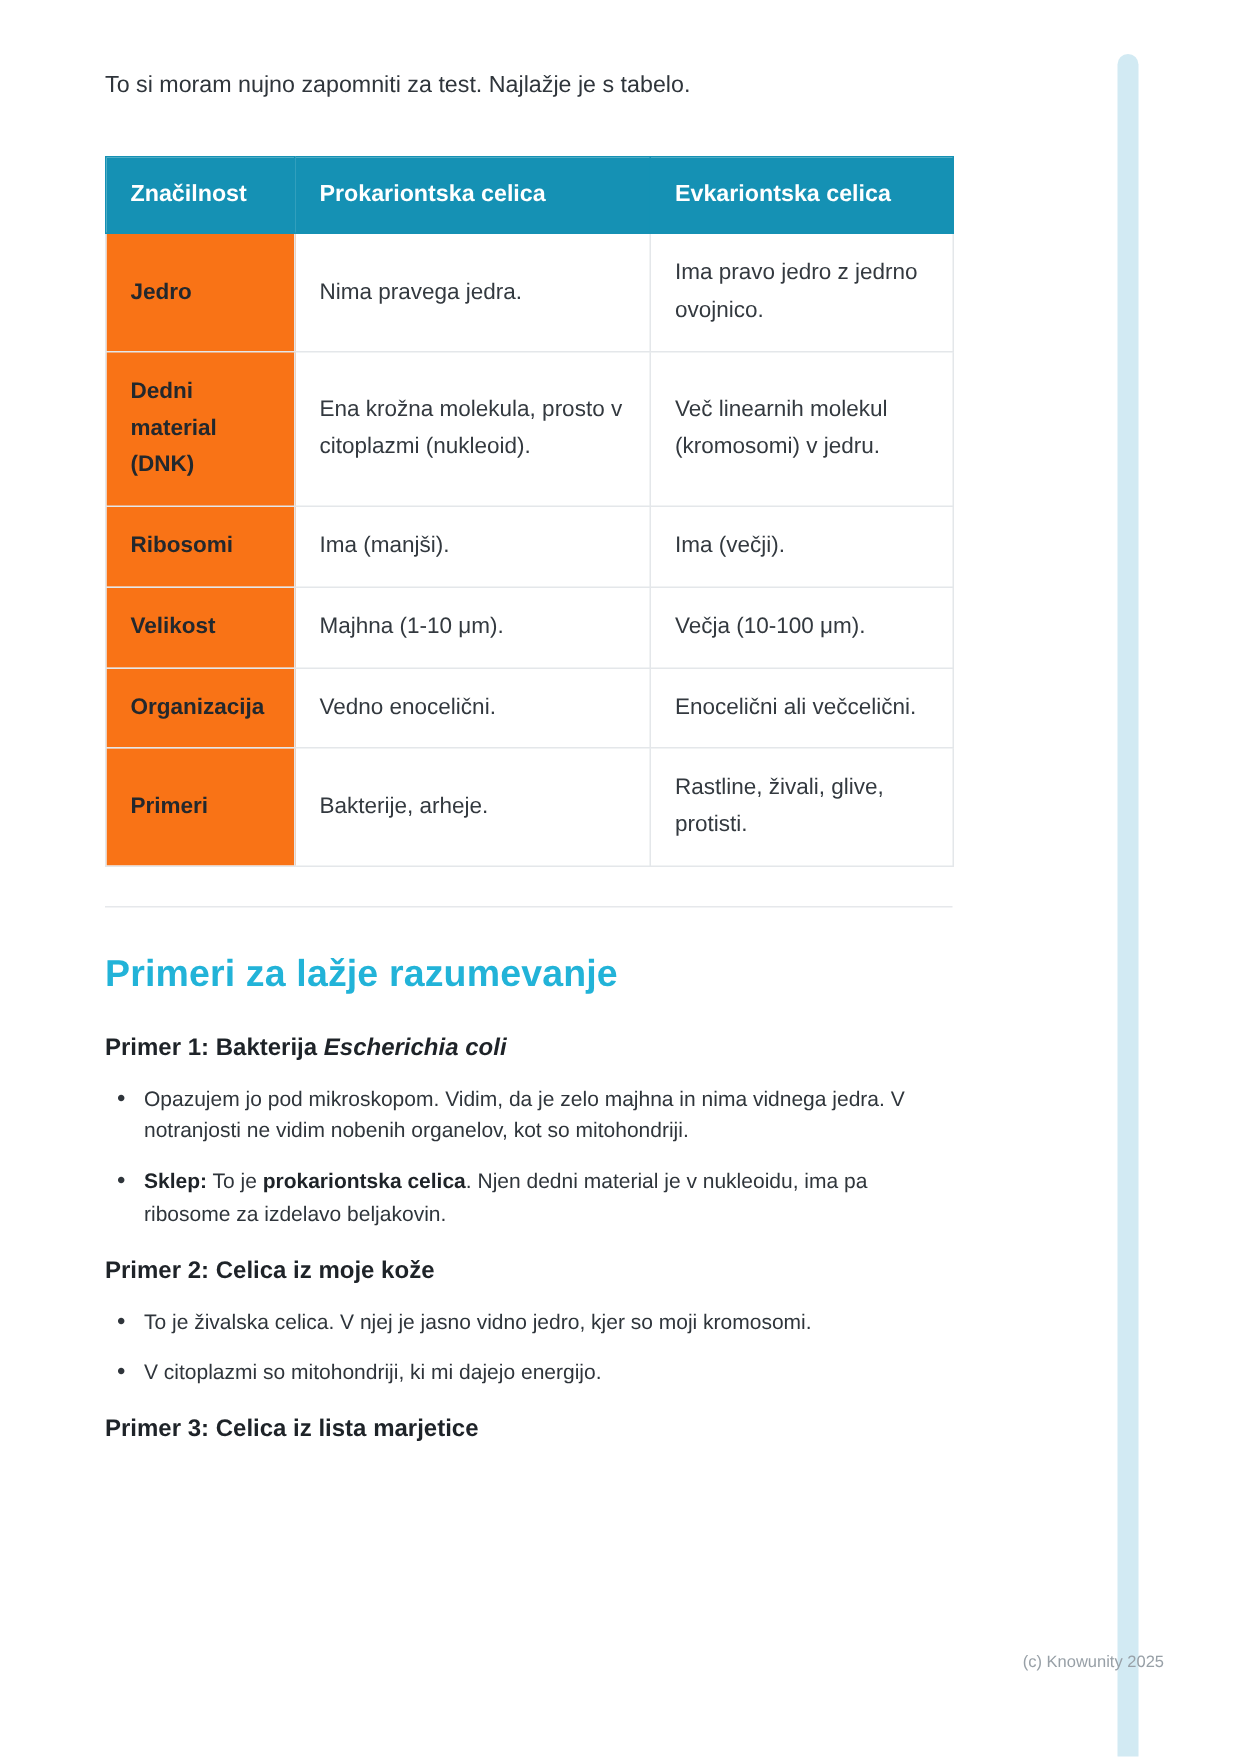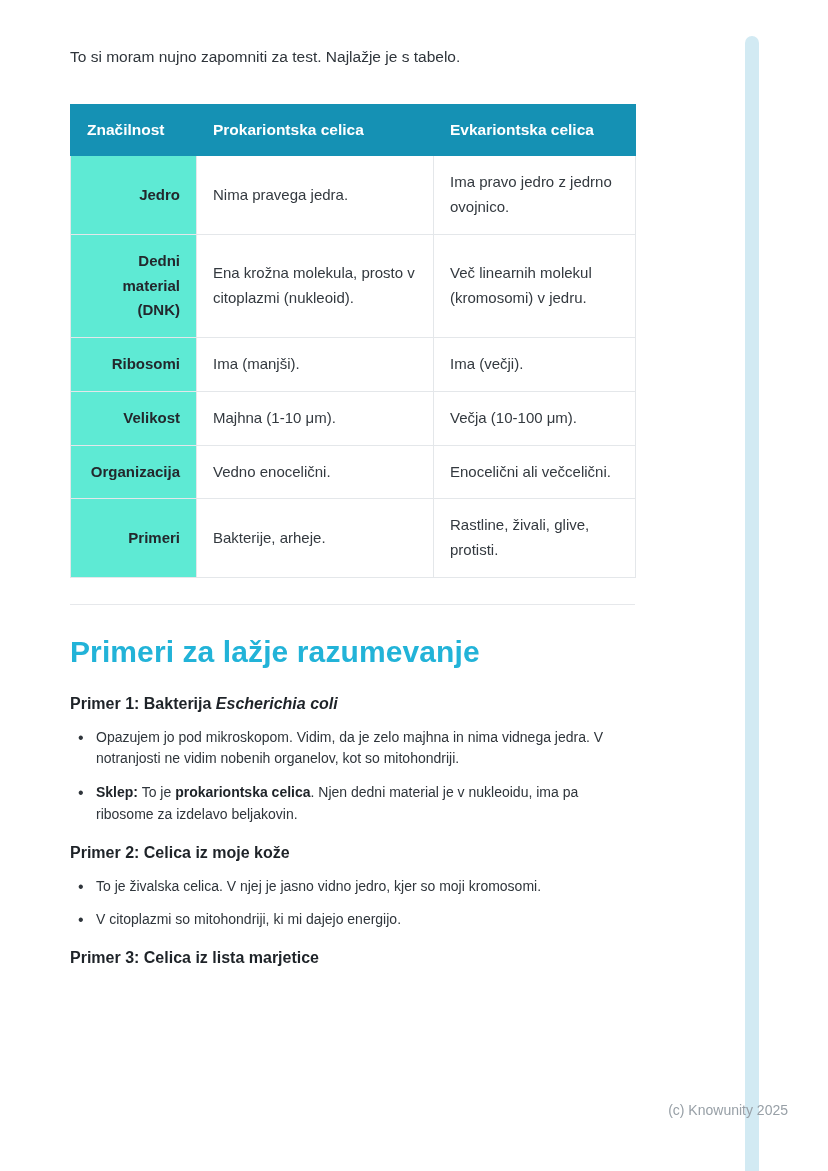--- a/index.html
+++ b/index.html
@@ -29,29 +29,29 @@
     background: #1591b4; color: #ffffff; font-weight: 700;
     text-align: left; padding: 16px; font-size: 15.5px;
     border: 1px solid #1591b4;
   }
   thead th + th { border-left: 1px solid rgba(255,255,255,0.35); }
   tbody th, tbody td {
     border: 1px solid #e4e7ea; padding: 14px 16px;
     line-height: 1.65; vertical-align: middle; text-align: left;
   }
   tbody th {
-    background: #5eead4; font-weight: 700; color: #23282d; font-size: 15px; text-align: right;
+    background: #f97316; font-weight: 700; color: #23282d; font-size: 15px;
   }
   tbody td { color: #33393f; }
   hr.divider {
     border: none; border-top: 1px solid #e6e8eb;
     margin: 26px 0 30px;
   }
   h2.section-heading {
-    color: #22b3d8; font-size: 30px; font-weight: 700;
+    color: #22b3d8; font-size: 25px; font-weight: 700;
     margin-bottom: 26px; letter-spacing: 0.1px;
   }
   p.subhead {
     font-weight: 700; font-size: 16px; color: #1e2328;
     margin: 18px 0 14px;
   }
   p.subhead em { font-style: italic; }
   ul.bullets { list-style: none; margin: 0 0 14px 0; }
   ul.bullets li {
     position: relative; padding-left: 26px; margin-bottom: 12px;
@@ -62,22 +62,22 @@
     font-size: 16px; color: #2f353b;
   }
   .b { font-weight: 700; color: #1e2328; margin-top: 26px; }
   .scroll-strip {
     position: absolute; left: 745px; top: 36px;
     width: 14px; height: 1135px;
     background: #d2eaf3; border-radius: 7px 7px 0 0;
     z-index: 1;
   }
   .watermark {
-    position: absolute; top: 1102px; right: 40px;
-    font-size: 14px; color: #98a0a7; z-index: 2;
+    position: absolute; top: 1102px; right: 52px;
+    font-size: 11px; color: #98a0a7; z-index: 2;
   }
 </style>
 </head>
 <body>
 
 <div class="scroll-strip"></div>
 
 <div class="content">
 
   <p class="intro">To si moram nujno zapomniti za test. Najlažje je s tabelo.</p>

